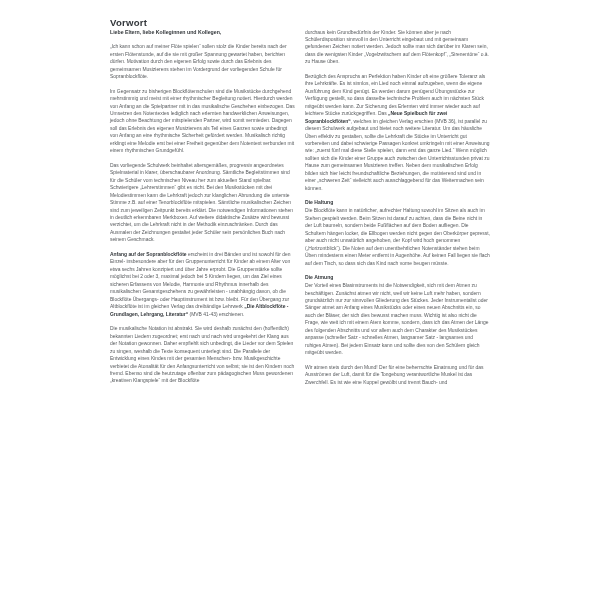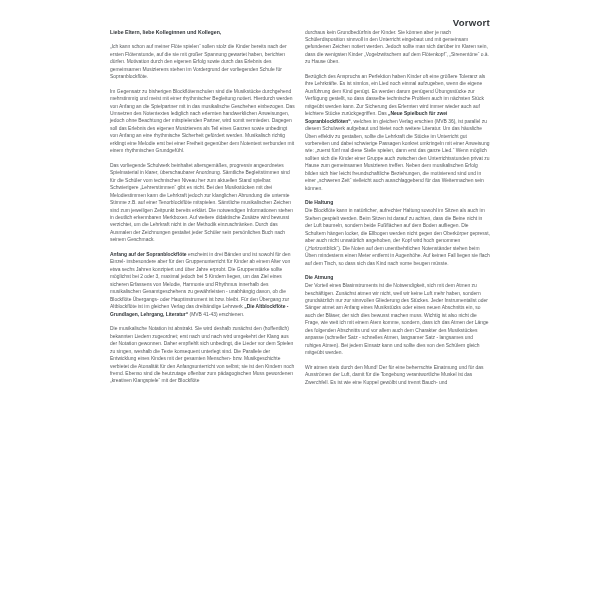--- a/index.html
+++ b/index.html
@@ -17,21 +17,21 @@
   }
   .page {
     position: relative;
     width: 600px;
     height: 600px;
     box-sizing: border-box;
     padding: 17px 110px 0 110px;
     background: #ffffff;
   }
   .doc-title {
-    text-align: right;
+    text-align: left;
     font-size: 9.6px;
     font-weight: bold;
     color: #33373b;
     letter-spacing: 0.25px;
     margin: 0 0 0 0;
     line-height: 1.2;
   }
   .columns {
     display: flex;
     gap: 10px;

